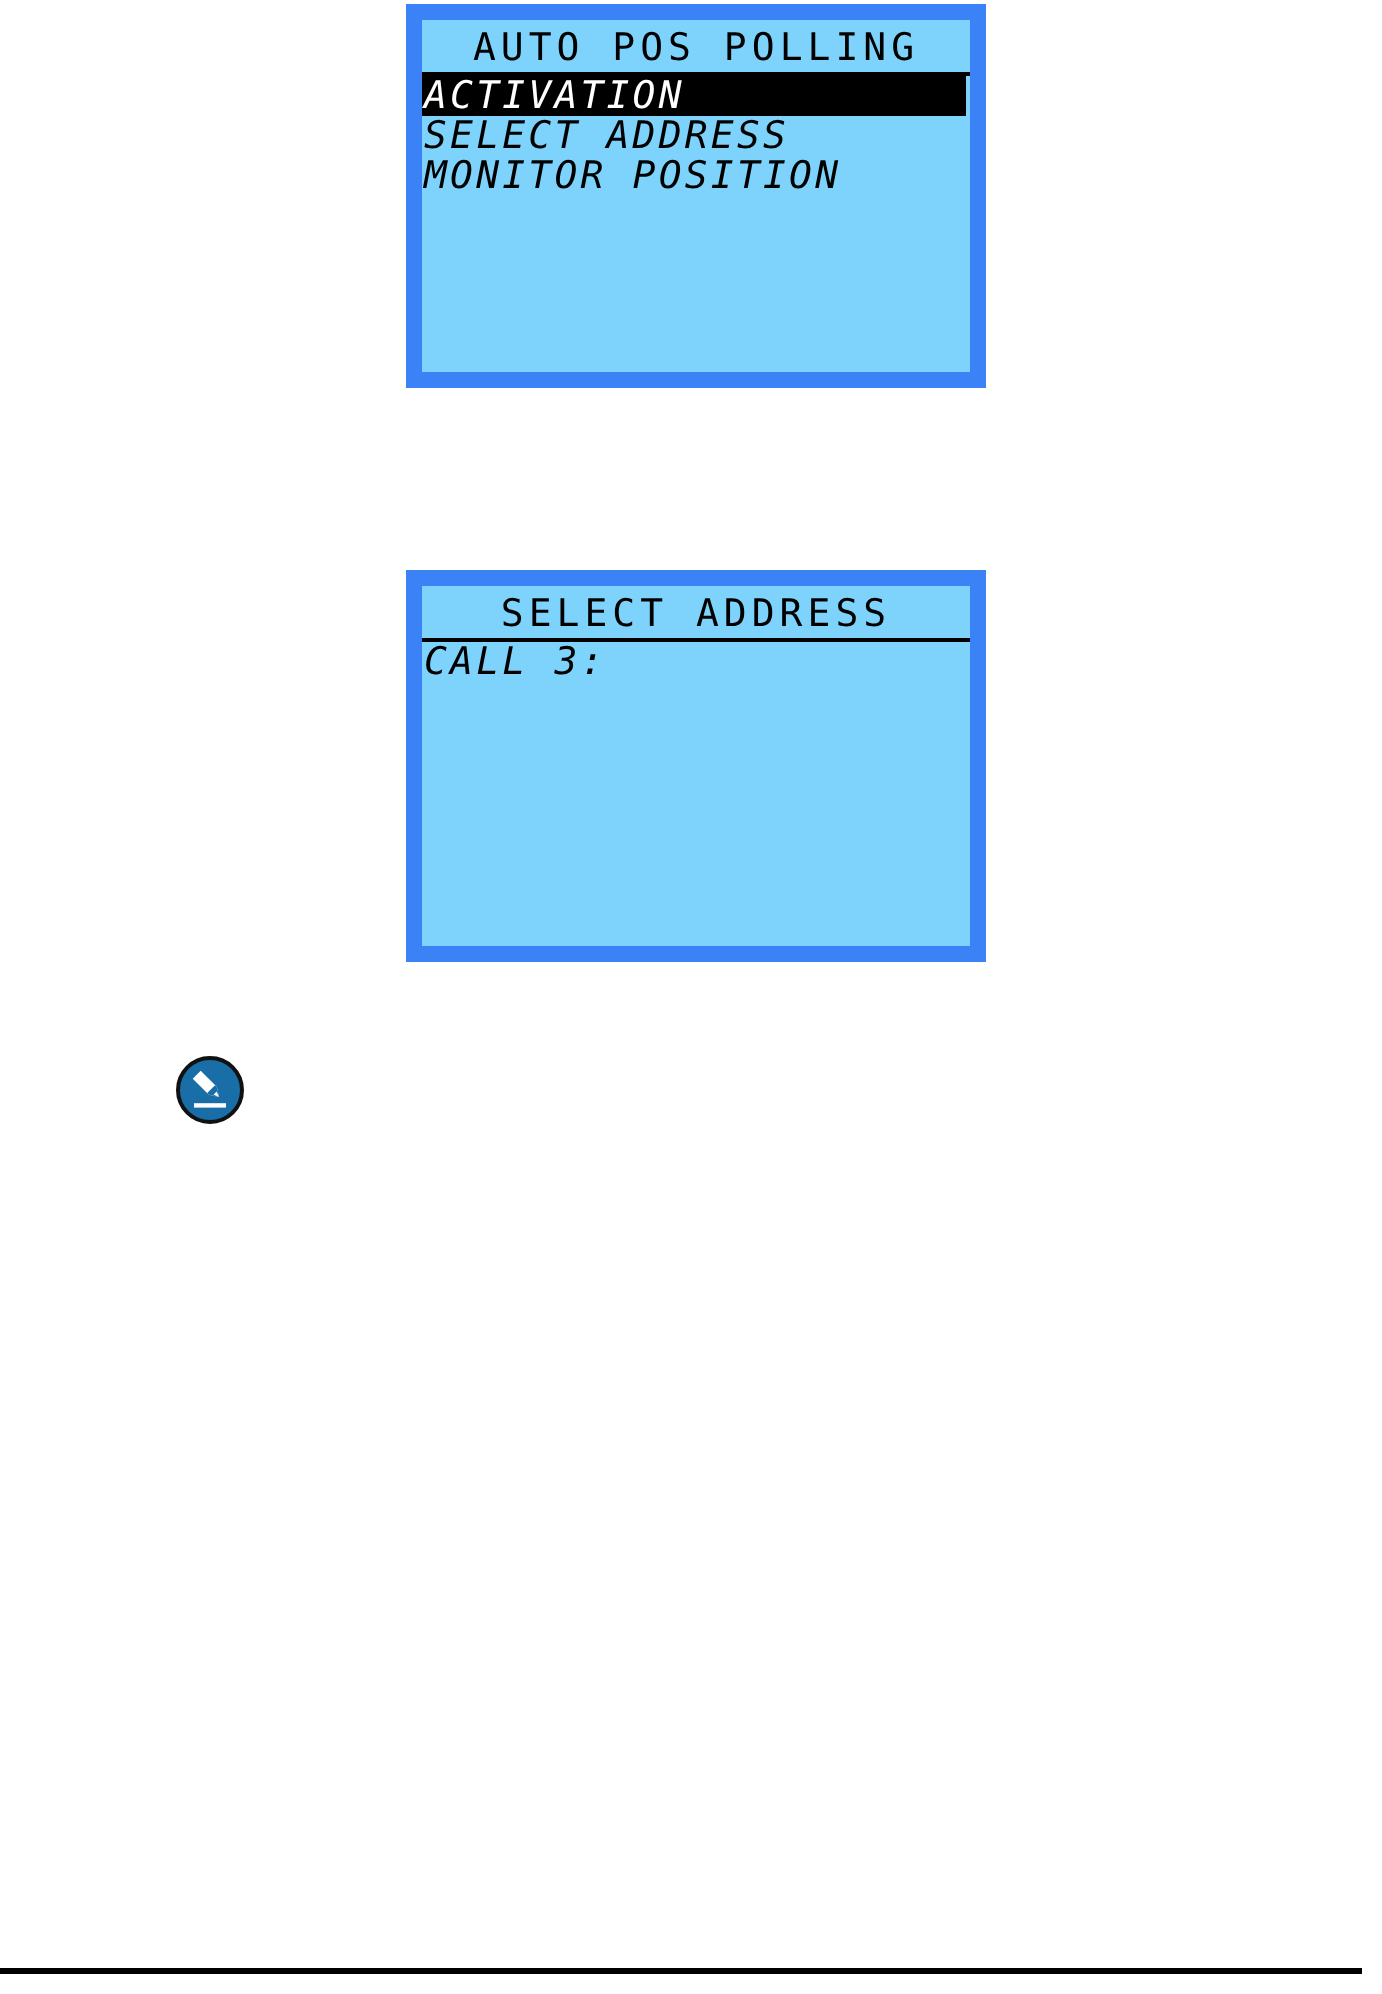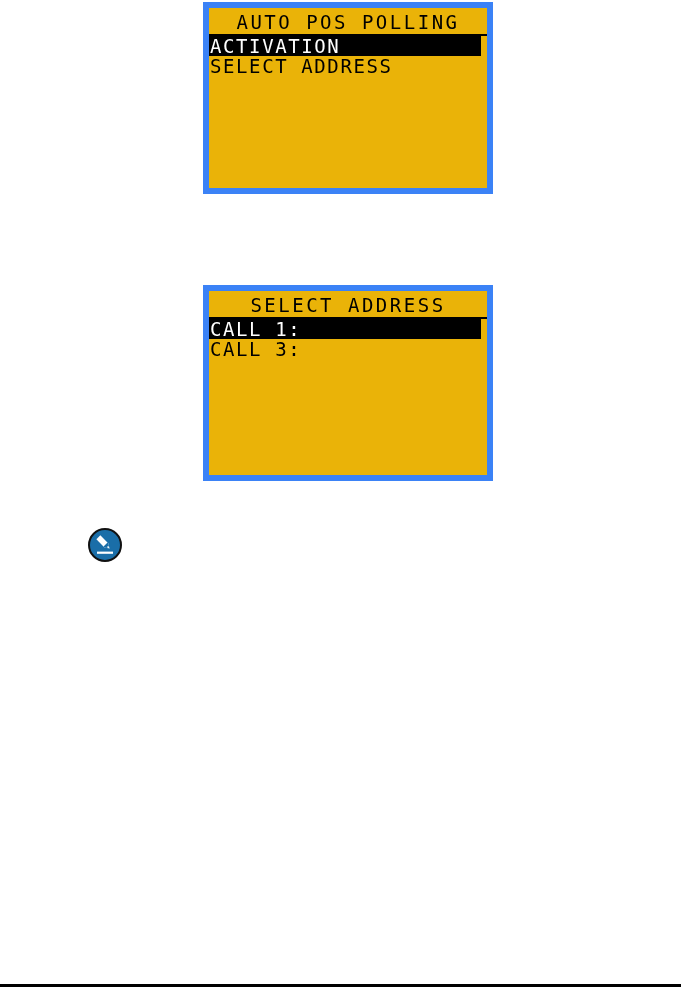--- a/index.html
+++ b/index.html
@@ -11,39 +11,40 @@
     width: 691px;
     height: 997px;
     position: relative;
     font-family: "DejaVu Sans Mono", "Liberation Mono", monospace;
     -webkit-font-smoothing: none;
   }
 
   
   .lcd {
     position: absolute;
-    background: #eab308;
-    border: 6px solid #3b82f6;
+    background: #7dd3fc;
+    border: 8px solid #3b82f6;
     box-sizing: border-box;
     overflow: hidden;
   }
   .lcd-title {
     height: 28px;
     line-height: 28px;
     text-align: center;
     font-size: 19px;
     letter-spacing: 2.5px;
     color: #000000;
     border-bottom: 2px solid #000000;
     box-sizing: border-box;
     white-space: pre;
     font-weight: 400;
   }
   .lcd-body {
     padding: 0;
+    font-style: italic;
   }
   .lcd-row {
     height: 20px;
     line-height: 20px;
     font-size: 19px;
     letter-spacing: 1.6px;
     color: #000000;
     white-space: pre;
     padding-left: 1px;
     box-sizing: border-box;
@@ -90,29 +91,29 @@
 </head>
 <body>
 
 <div class="lcd" id="panel-auto-pos-polling">
 
   <div class="lcd-title">AUTO POS POLLING</div>
 
   <div class="lcd-body">
     <div class="lcd-row selected">ACTIVATION</div>
     <div class="lcd-row">SELECT ADDRESS</div>
+    <div class="lcd-row">MONITOR POSITION</div>
   </div>
 </div>
 
 <div class="lcd" id="panel-select-address">
 
   <div class="lcd-title">SELECT ADDRESS</div>
 
   <div class="lcd-body">
-    <div class="lcd-row selected">CALL 1:</div>
     <div class="lcd-row">CALL 3:</div>
   </div>
 </div>
 
 <div class="note-icon">
   <svg width="34" height="34" viewBox="0 0 34 34" xmlns="http://www.w3.org/2000/svg">
     <circle cx="17" cy="17" r="16" fill="#1a6ea8" stroke="#111111" stroke-width="2"></circle>
     <g transform="rotate(-45 17 16)">
       <path d="M14.2 6.6 L19.8 6.6 L19.8 18.0 L17.0 22.4 L14.2 18.0 Z" fill="#ffffff"></path>
       <path d="M14.2 16.8 L19.8 16.8 L19.8 18.0 L17.0 22.4 L14.2 18.0 Z" fill="#1a6ea8"></path>

